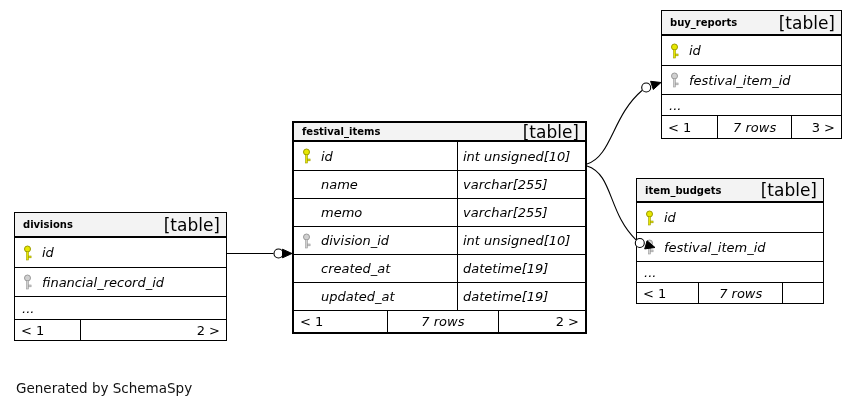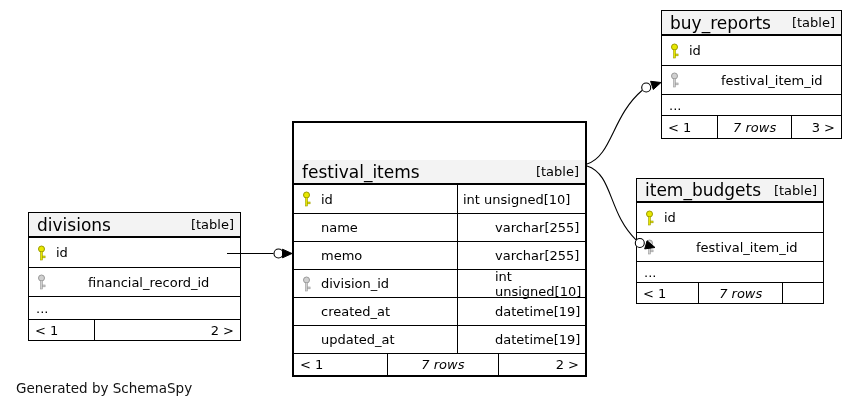--- a/index.html
+++ b/index.html
@@ -5,40 +5,40 @@
   html,body{margin:0;padding:0;background:#fff;}
   #stage{
     position:relative;width:865px;height:409px;background:#ffffff;
     font-family:"DejaVu Sans","Liberation Sans",sans-serif;color:#000;overflow:hidden;
   }
   
   .tbl{position:absolute;background:#fff;border:1px solid #000;box-sizing:border-box;z-index:2;}
   .tbl-festival{border-width:2px;}
   .thead{display:flex;justify-content:space-between;align-items:center;
          background:#f3f3f3;border-bottom:2px solid #000;padding:0 6px 0 8px;box-sizing:border-box;}
-  .tname{font-weight:normal;font-size:17px;}
-  .ttag{font-size:13px;}
-  .trow{display:flex;align-items:center;padding-left:7px;box-sizing:border-box;font-size:13px;}
-  .trow + .trow{border-top:1px solid #000;gap:32px;}
+  .tname{font-weight:bold;font-size:10px;}
+  .ttag{font-size:17px;}
+  .trow{display:flex;align-items:center;padding-left:7px;box-sizing:border-box;font-size:13px;font-style:italic;}
+  .trow + .trow{border-top:1px solid #000;}
   .keyslot{width:20px;flex:none;display:flex;align-items:center;}
   .dots{padding-left:7px;}
   .tfoot{display:flex;border-top:1px solid #000;box-sizing:border-box;font-size:13px;}
   .fc{display:flex;align-items:center;box-sizing:border-box;}
   .fc1{width:31%;padding-left:6px;justify-content:flex-start;}
   .fc2{width:39%;justify-content:center;border-left:1px solid #000;font-style:italic;}
   .fc3{flex:1;justify-content:flex-end;padding-right:6px;border-left:1px solid #000;}
   
-  .tbl-divisions{left:28px;top:212px;width:213px;}
+  .tbl-divisions{left:14px;top:212px;width:213px;}
   .tbl-divisions .thead{height:25px;}
   .tbl-divisions .trow{height:29px;}
   .tbl-divisions .dots{height:23px;}
   .tbl-divisions .tfoot{height:21px;}
 
   .tbl-festival{left:292px;top:121px;width:295px;}
-  .tbl-festival .thead{height:25px;margin-top:37px;}
+  .tbl-festival .thead{height:19px;}
   .tbl-festival .trow{height:28px;padding-left:0;}
   .tbl-festival .cleft{display:flex;align-items:center;width:164px;flex:none;height:100%;
                        padding-left:7px;border-right:1px solid #000;box-sizing:border-box;}
   .tbl-festival .ctype{display:flex;align-items:center;flex:1;padding-left:5px;height:100%;}
   .tbl-festival .tfoot{height:22px;}
   .tbl-festival .fc1{width:32%;}
   .tbl-festival .fc2{width:38%;}
 
   .tbl-buy{left:661px;top:10px;width:181px;}
   .tbl-buy .thead{height:25px;}

